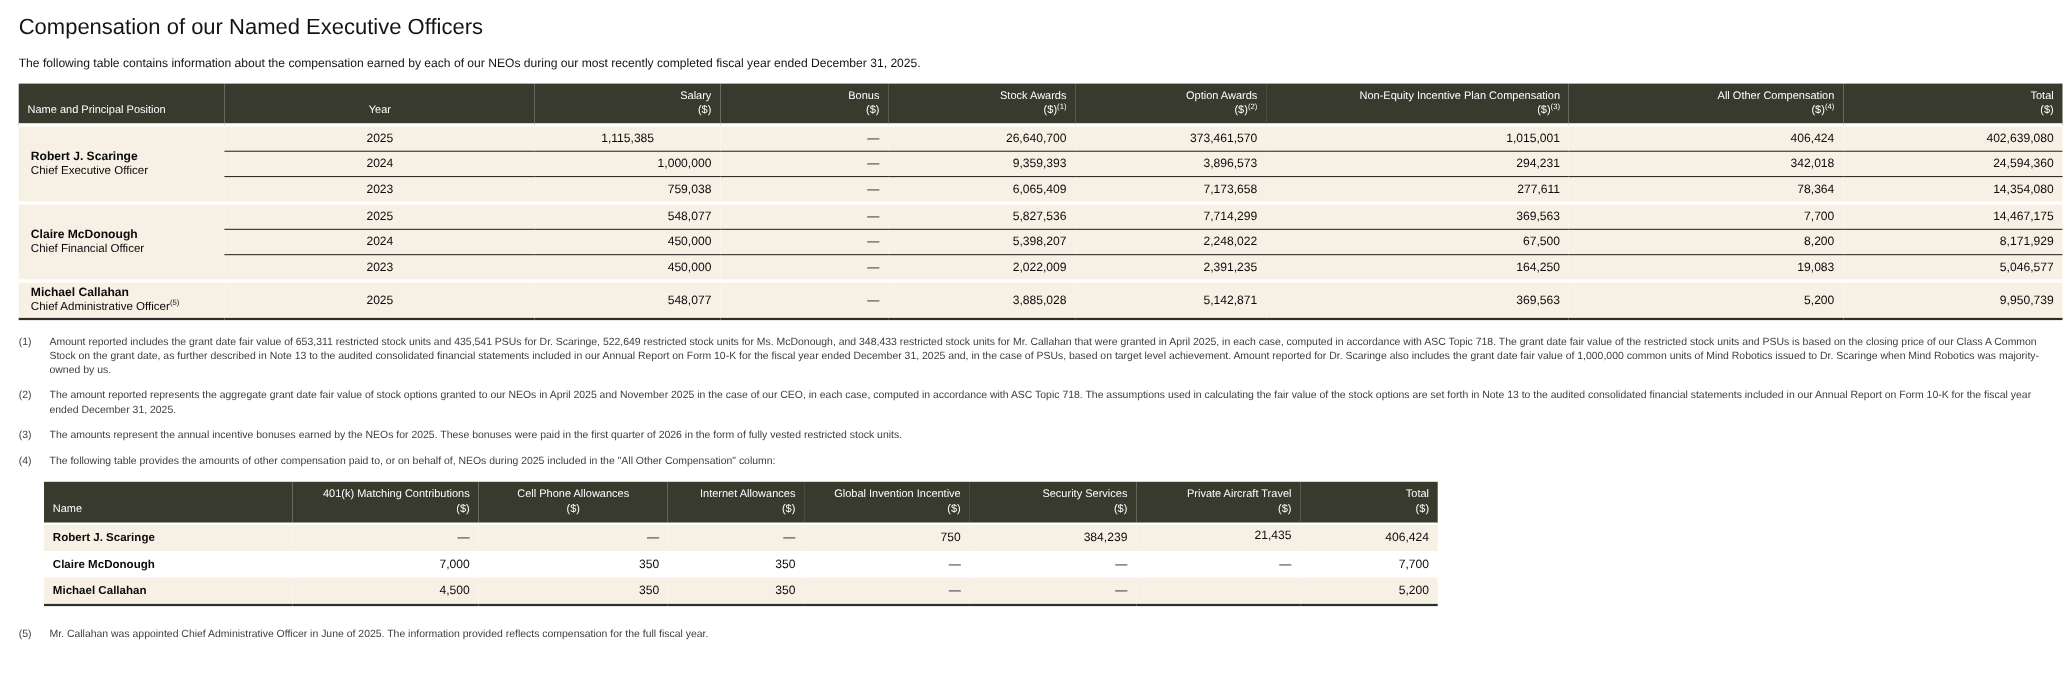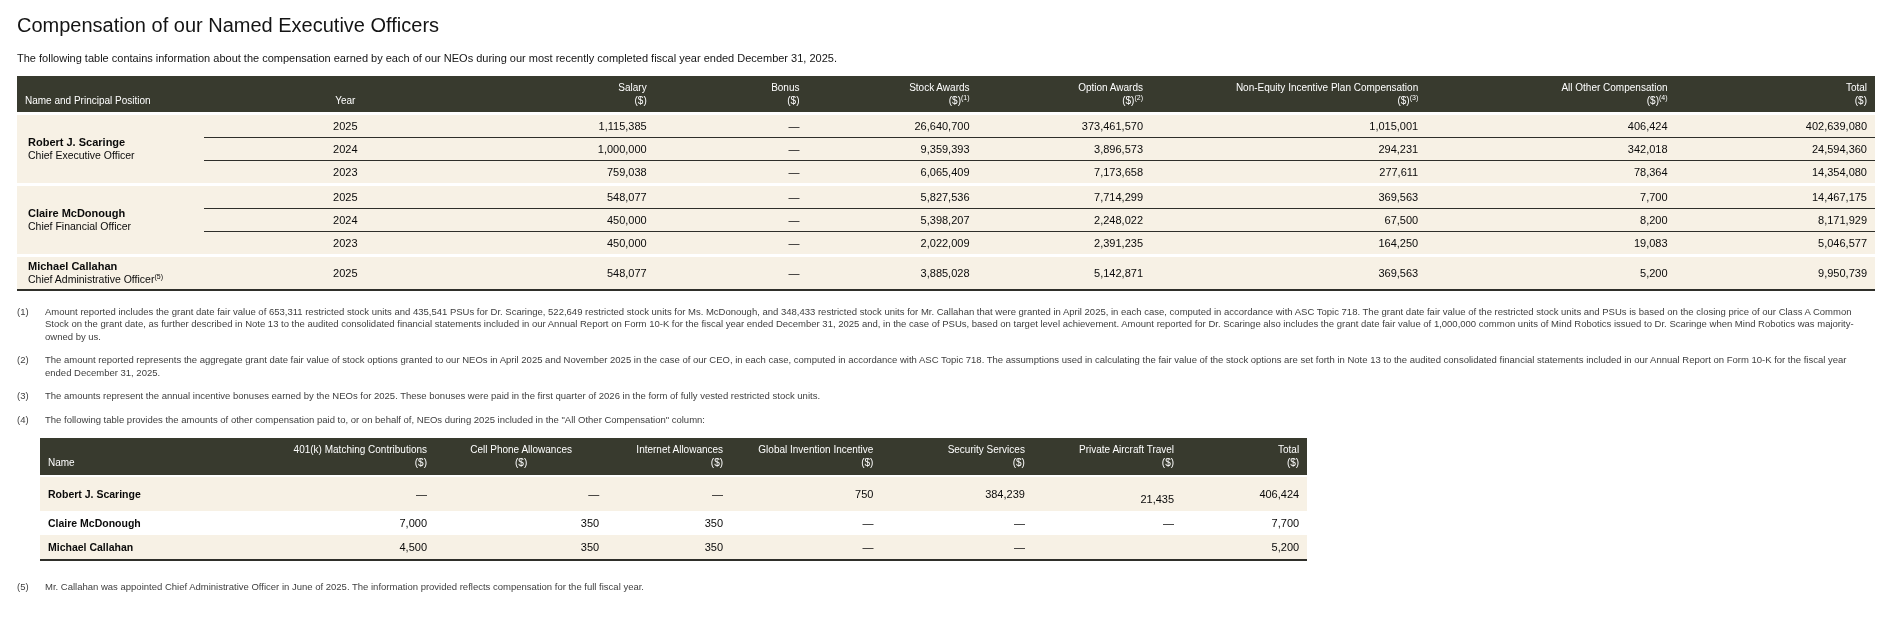--- a/index.html
+++ b/index.html
@@ -32,21 +32,21 @@
   .footnotes{margin-top:15px;}
   .fn{display:flex;margin-bottom:11px;font-size:9.5px;line-height:1.32;color:#3e3e3e;}
   .fn .num{flex:0 0 28px;}
   .fn .txt{flex:1;padding-right:6px;}
   .t2{width:68.2%;margin:11px 0 0 23px;border-bottom:2px solid var(--dark_line,#2f2f2a);}
   .t2 th{padding:5px 8px 6px;}
   .t2 td{padding:6px 8px;}
   tr.cream td{background:var(--row_cream,#f7f1e5);}
   tr.white td{background:#fff;}
   .t2 td.name-col{font-weight:700;font-size:10.5px;}
-  .t2 td.raised{vertical-align:top;padding-top:16px;}
+  .t2 td.raised{vertical-align:top;padding-top:4px;}
   .t2 th:nth-child(1){width:18.4%;}
   .t2 th:nth-child(2){width:13.4%;}
   .t2 th:nth-child(3){width:13.7%;}
   .t2 th:nth-child(4){width:9.5%;}
   .t2 th:nth-child(5){width:11.8%;}
   .t2 th:nth-child(6){width:11.9%;}
   .t2 th:nth-child(7){width:11.7%;}
   .t2 th:nth-child(8){width:9.6%;}
   .fn5-wrap{margin-top:20px;}
 </style>
@@ -96,21 +96,21 @@
           </th>
         </tr>
     </thead>
   <tbody class="group">
         <tr>
           <td class="name-cell gtop" rowspan="3">
             <div class="officer-name">Robert J. Scaringe</div>
             <div class="officer-title">Chief Executive Officer</div>
           </td>
           <td class="gtop sep" style="text-align: center;">2025</td>
-          <td class="gtop sep" style="text-align: right;">1,115,385</td>
+          <td class="gtop sep" style="text-align: center;">1,115,385</td>
           <td class="gtop sep" style="text-align: right;">—</td>
           <td class="gtop sep" style="text-align: right;">26,640,700</td>
           <td class="gtop sep" style="text-align: right;">373,461,570</td>
           <td class="gtop sep" style="text-align: right;">1,015,001</td>
           <td class="gtop sep" style="text-align: right;">406,424</td>
           <td class="gtop sep" style="text-align: right;">402,639,080</td>
         </tr>
         <tr>
           <td class="sep" style="text-align: center;">2024</td>
           <td class="sep" style="text-align: right;">1,000,000</td>

